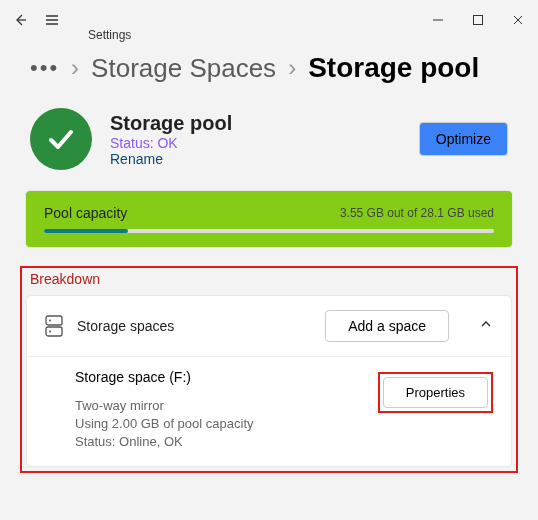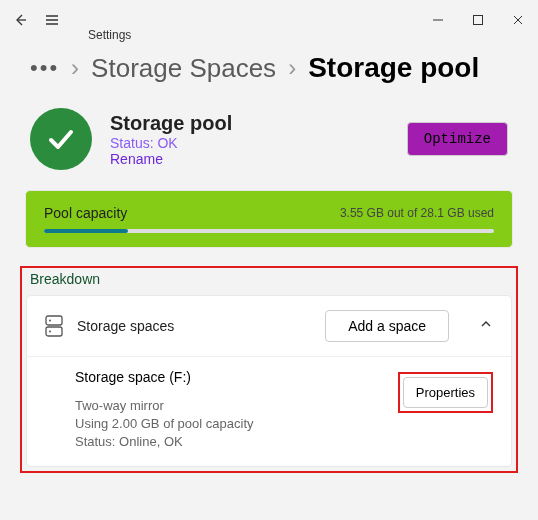--- a/index.html
+++ b/index.html
@@ -16,45 +16,45 @@
     .breadcrumb .dots { color: #5a5a5a; font-weight: 400; font-size: 22px; letter-spacing: 2px; }
     .breadcrumb .sep { font-size: 24px; color: #999; }
     .breadcrumb .crumb { font-weight: 400; }
     .breadcrumb .current { font-weight: 600; color: #000; font-size: 28px; }
     
     .pool-header { display: flex; align-items: center; padding: 6px 30px 20px 30px; gap: 18px; }
     .check-circle { width: 62px; height: 62px; border-radius: 50%; background: #2a8c3c; display: flex; align-items: center; justify-content: center; }
     .pool-info { flex: 1; }
     .pool-title { font-size: 20px; font-weight: 600; color: #222; }
     .pool-status { font-size: 14px; color: #8b5cf6; }
-    .rename-link { font-size: 14px; color: #6d28d9; cursor: pointer; }
-    .optimize-btn { background: #a21caf; border: 1px solid #ccc; border-radius: 4px; padding: 8px 16px; font-size: 14px; cursor: pointer; font-family: Liberation Mono, monospace; }
+    .rename-link { font-size: 14px; color: #0c4a6e; cursor: pointer; }
+    .optimize-btn { background: #3b82f6; border: 1px solid #ccc; border-radius: 4px; padding: 8px 16px; font-size: 14px; cursor: pointer; }
     
     .card { background: #84cc16; border: 1px solid #e8e8e8; border-radius: 5px; margin: 0 25px 18px 25px; padding: 14px 18px; }
     .card-top { display: flex; align-items: center; justify-content: space-between; }
     .card-label { font-size: 14px; color: #222; }
     .card-value { font-size: 12px; color: #444; }
     .bar { height: 4px; background: #ddd; border-radius: 2px; margin-top: 8px; position: relative; }
     .bar-fill { height: 100%; background: #0f7a8c; border-radius: 2px; }
     
     .breakdown-box { border: 2.5px solid #e01b1b; margin: 0 20px; padding: 3px 0px 0px 0px; }
-    .breakdown-title { font-size: 14px; color: #14532d; padding: 0 8px 8px 8px; }
+    .breakdown-title { font-size: 14px; color: #b91c1c; padding: 0 8px 8px 8px; }
     .spaces-card { background: #fff; border: 1px solid #e8e8e8; border-radius: 5px; margin: 0 4px 4px 4px; }
     .spaces-header { display: flex; align-items: center; padding: 14px 18px; gap: 14px; border-bottom: 1px solid #eee; }
     .disk-icon { width: 18px; height: 22px; }
     .spaces-label { font-size: 14px; color: #222; flex: 1; }
     .add-space-btn { background: #fff; border: 1px solid #ccc; border-radius: 4px; padding: 7px 22px; font-size: 14px; cursor: pointer; }
     .chevron { margin-left: 16px; }
     
     .space-item { display: flex; padding: 12px 18px 14px 48px; }
     .space-details { flex: 1; }
     .space-name { font-size: 14px; color: #000; margin-bottom: 12px; }
     .space-sub { font-size: 13px; color: #666; line-height: 1.4; }
     .props-btn-wrap { border: 2.5px solid #e01b1b; padding: 3px; align-self: flex-start; margin-top: 3px; }
-    .props-btn { background: #fff; border: 1px solid #ccc; border-radius: 4px; padding: 7px 12px; font-size: 13px; cursor: pointer; }
+    .props-btn { background: #fff; border: 1px solid #ccc; border-radius: 4px; padding: 7px 22px; font-size: 13px; cursor: pointer; }
   </style>
 </head>
 <body>
 
 <div class="titlebar">
   <div class="titlebar-left">
     <div class="back-icon">
       <svg width="16" height="16" viewBox="0 0 16 16">
           <path d="M10 3 L5 8 L10 13" stroke="#333" stroke-width="1.3" fill="none"></path>
           <path d="M5 8 L14 8" stroke="#333" stroke-width="1.3"></path>

